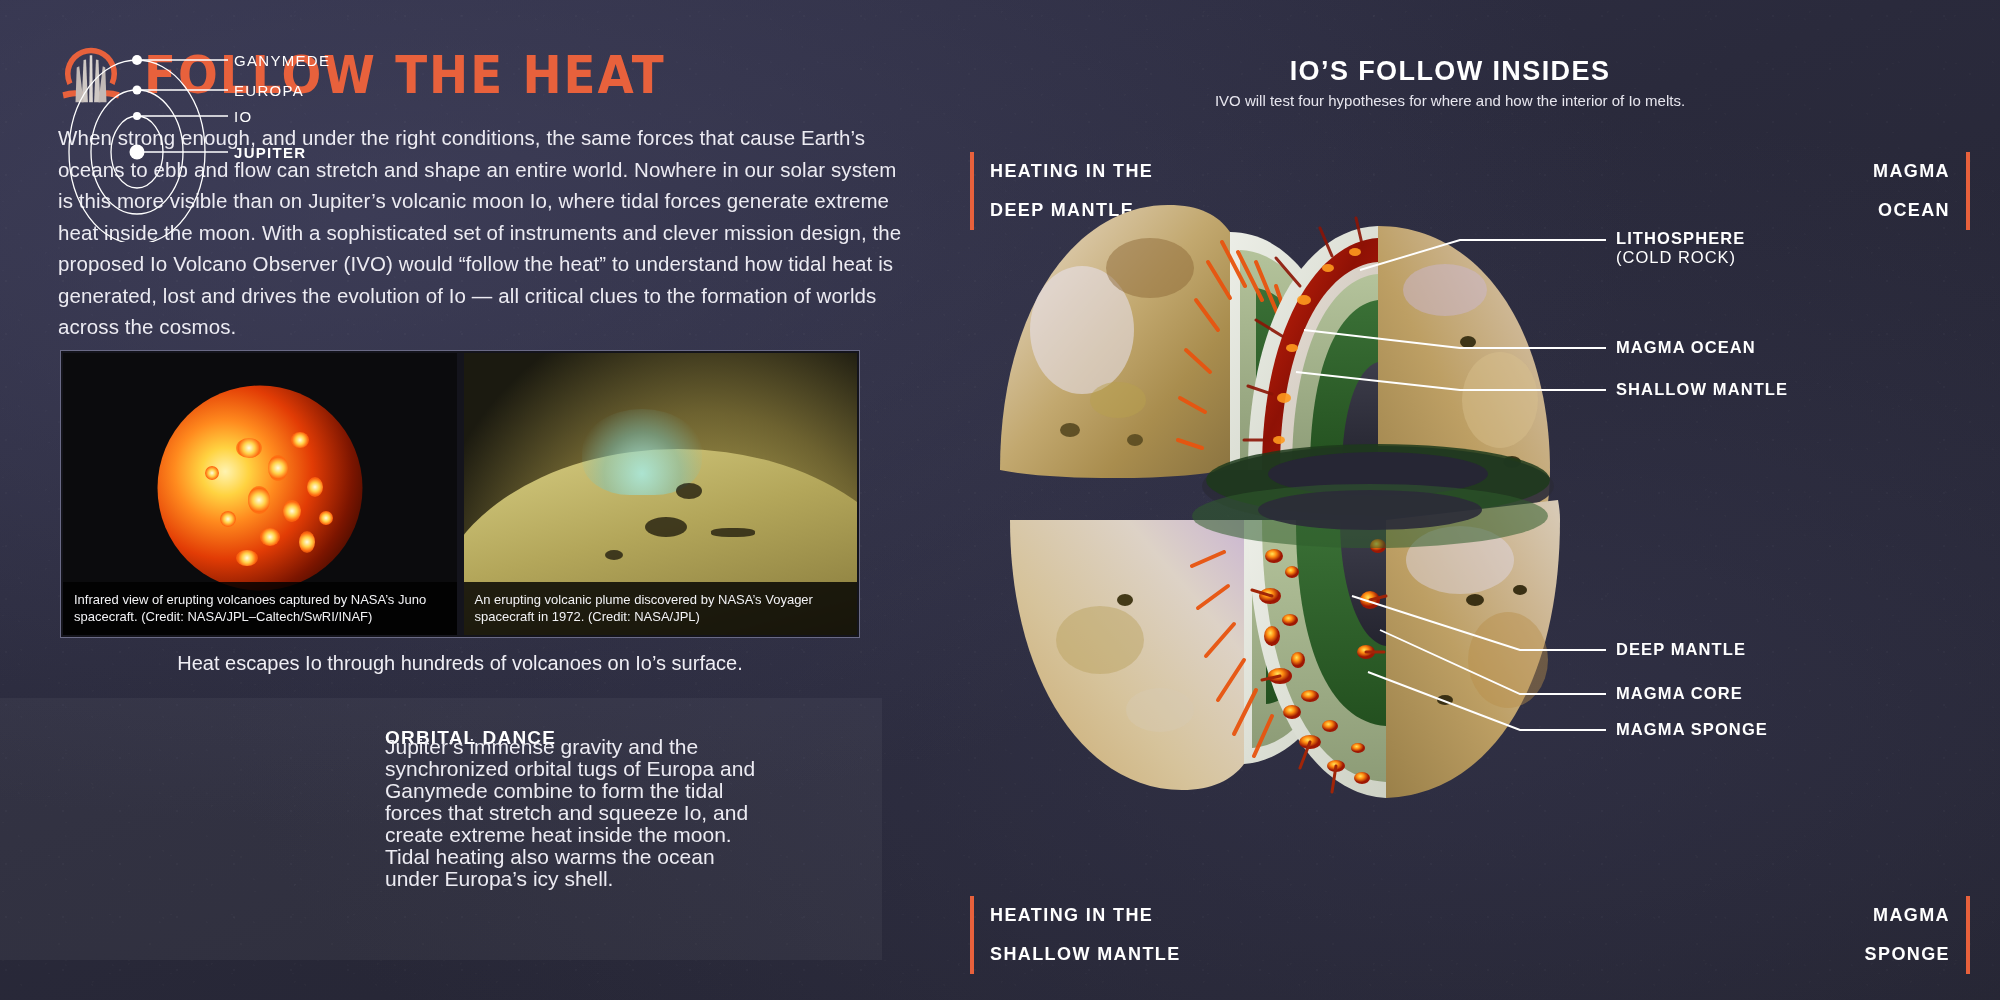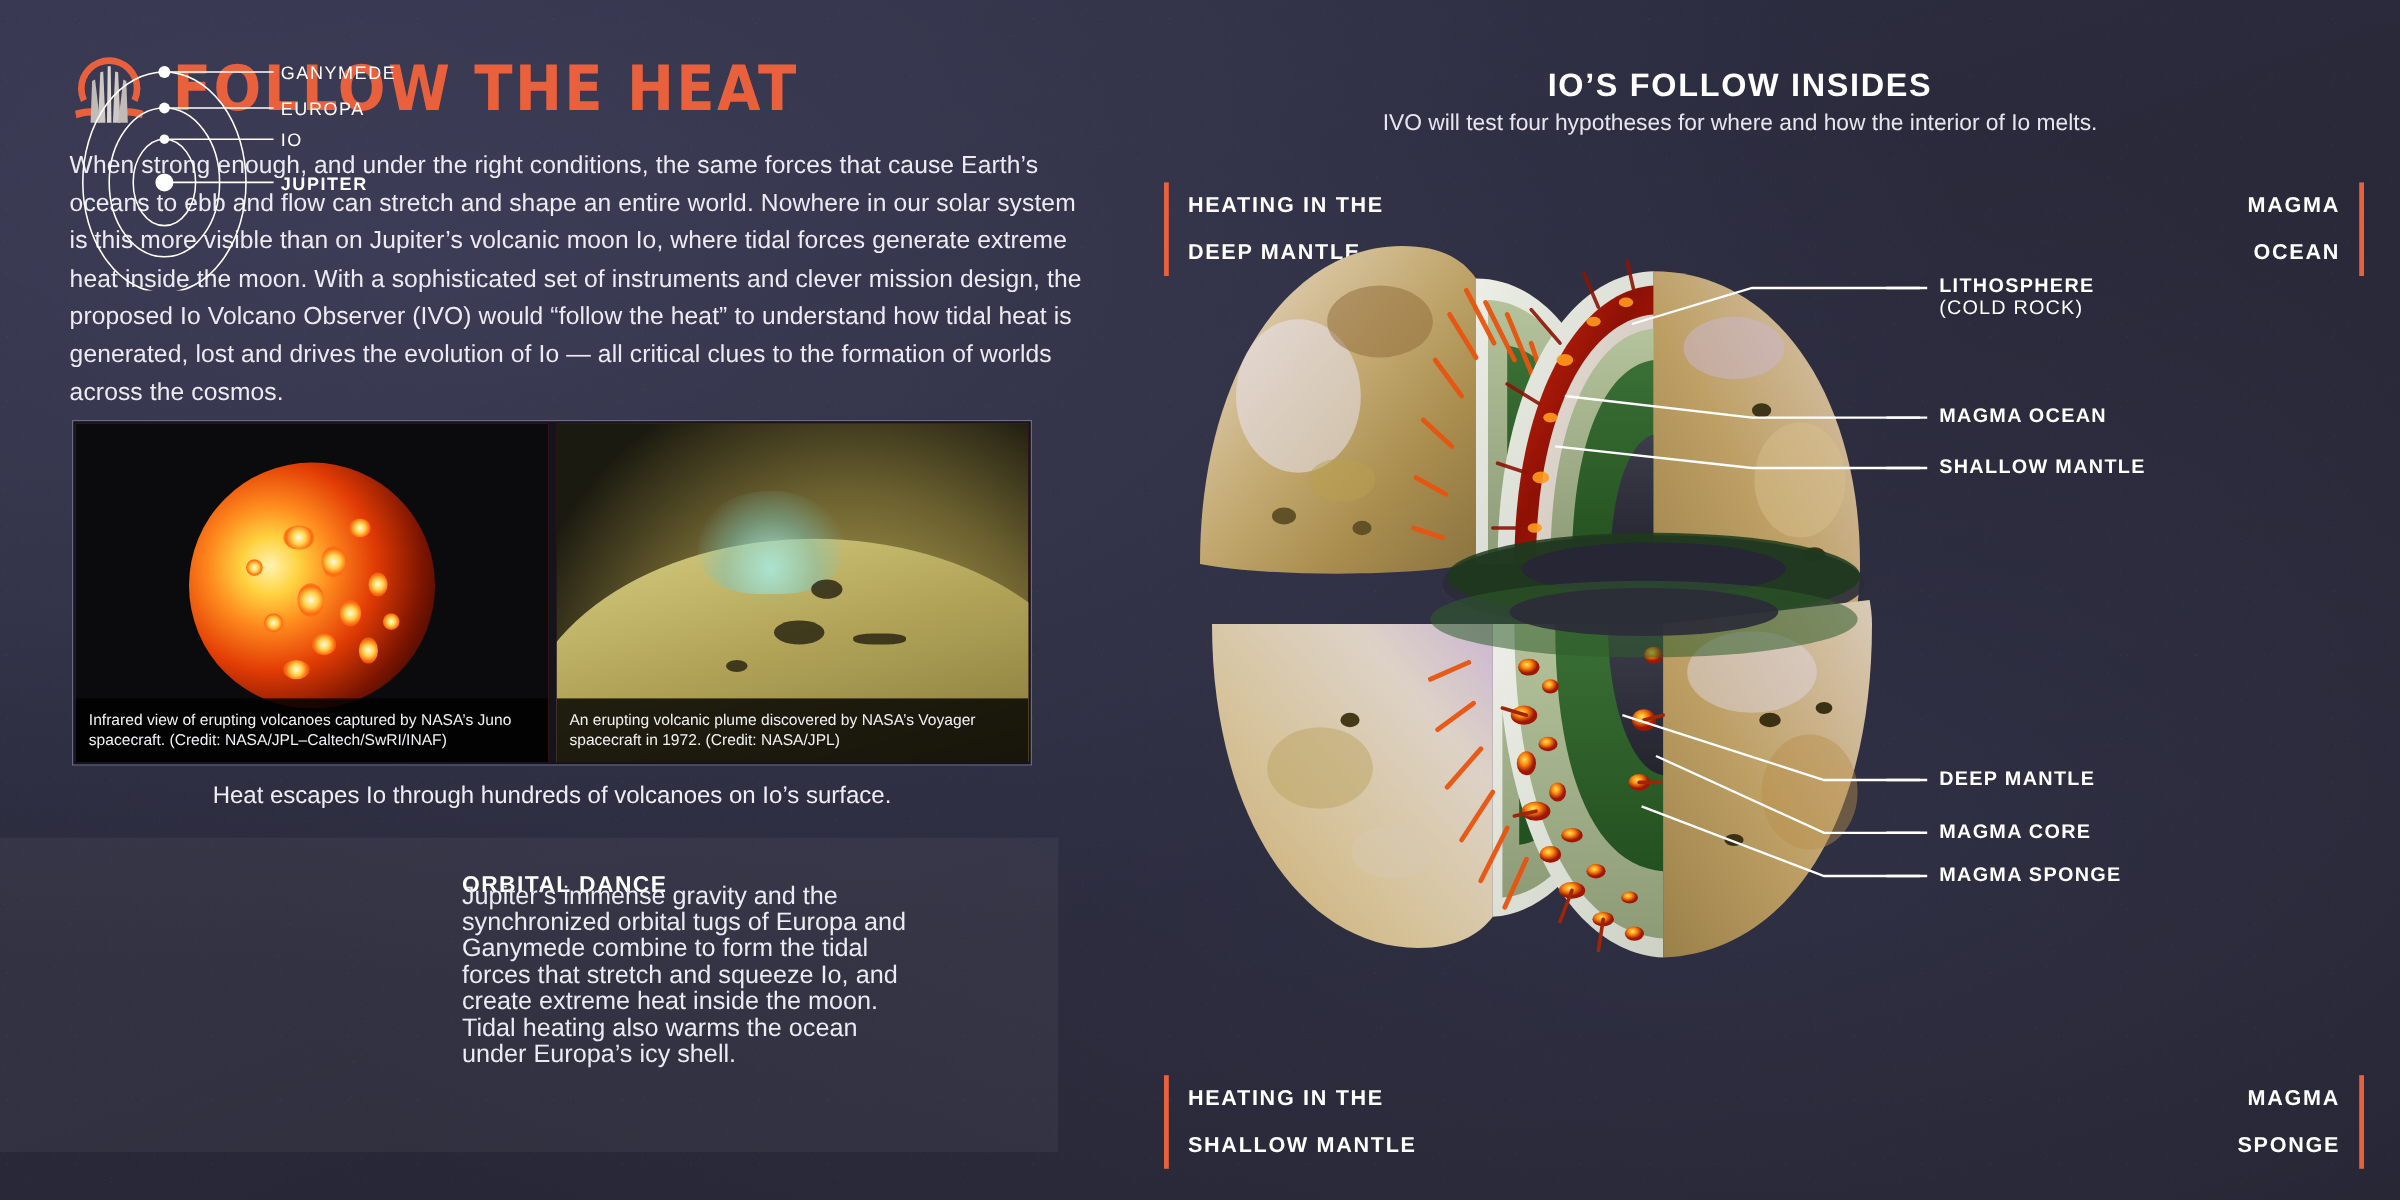--- a/index.html
+++ b/index.html
@@ -69,21 +69,21 @@
   .orbit-svg { position:absolute; left:52px; top:22px; }
   .od-title { position:absolute; left:385px; top:727px; font-size:19px; font-weight:bold;
               letter-spacing:1.2px; color:#ffffff; }
   .od-body { position:absolute; left:385px; top:736px; width:382px; font-size:21px;
              line-height:22px; color:#ecebf2; }
 
   
   #right { position:absolute; left:900px; top:0; width:1100px; height:1000px; }
   .r-title { position:absolute; left:0; right:0; top:56px; text-align:center; font-size:27px;
              font-weight:bold; letter-spacing:1.4px; }
-  .r-sub { position:absolute; left:0; right:0; top:92px; text-align:center; font-size:19px;
+  .r-sub { position:absolute; left:0; right:0; top:92px; text-align:center; font-size:15px;
            color:#e7e6ee; }
 
   .corner { position:absolute; font-size:18px; font-weight:bold; line-height:39px;
             letter-spacing:1.4px; }
   .corner.tl { left:70px; top:152px; padding-left:16px; border-left:4px solid #e8613c; }
   .corner.bl { left:70px; top:896px; padding-left:16px; border-left:4px solid #e8613c; }
   .corner.tr { right:30px; top:152px; padding-right:16px; border-right:4px solid #e8613c; text-align:right; }
   .corner.br { right:30px; top:896px; padding-right:16px; border-right:4px solid #e8613c; text-align:right; }
 
   .io-stage { position:absolute; left:0; top:0; width:1100px; height:1000px; }

